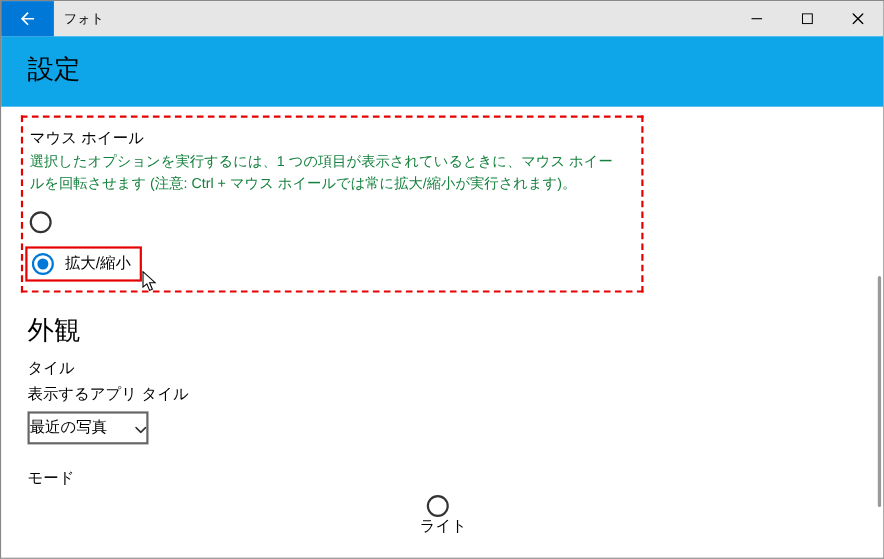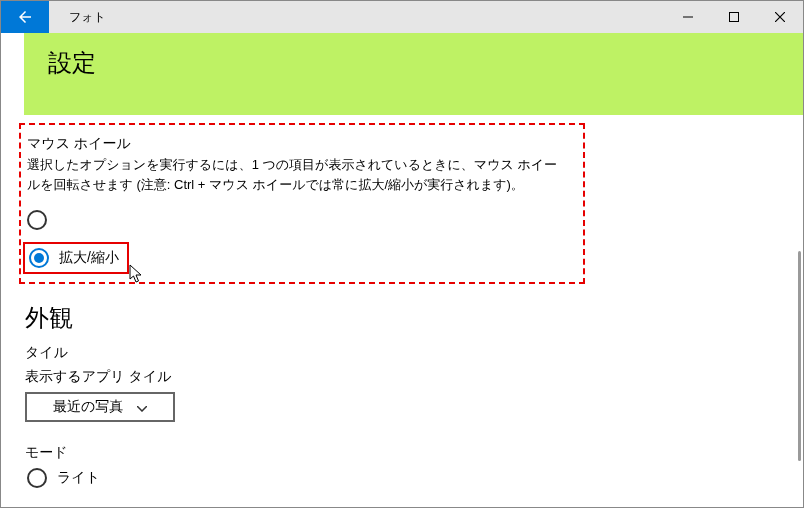--- a/index.html
+++ b/index.html
@@ -29,44 +29,43 @@
     background: #0078d7;
     color: #fff;
     display: flex;
     align-items: center;
     justify-content: center;
     cursor: pointer;
   }
   .back-btn svg { width: 18px; height: 18px; }
   .app-title {
     flex: 0 0 auto;
-    padding-left: 20px;
+    padding-left: 9px;
     display: flex;
     align-items: center;
     font-size: 12px;
     color: #000;
   }
   .title-spacer { flex: 1; }
   .win-controls {
     display: flex;
   }
   .win-btn {
     width: 46px;
     display: flex;
     align-items: center;
     justify-content: center;
     cursor: pointer;
   }
   .win-btn svg { width: 10px; height: 10px; }
 
   
   .header-band {
-    background: #bef264;
-    padding: 14px 24px 36px 24px;
-    margin-left: 23px;
+    background: #0ea5e9;
+    padding: 14px 24px 18px 24px;
   }
   .header-band h1 {
     margin: 0;
     font-size: 24px;
     font-weight: 400;
   }
 
   
   .content {
     padding: 14px 24px 0 24px;
@@ -81,21 +80,21 @@
     margin-bottom: 18px;
     width: 566px;
   }
 
   .option-title {
     font-size: 14px;
     margin: 0 0 2px 2px;
   }
   .option-desc {
     font-size: 13px;
-    color: #000000;
+    color: #15803d;
     margin: 0 12px 16px 2px;
     line-height: 1.5;
   }
 
   .radio-row {
     display: flex;
     align-items: center;
     margin: 8px 0 12px 2px;
     cursor: pointer;
   }
@@ -150,21 +149,21 @@
   }
   .sub-label2 {
     font-size: 14px;
     margin: 0 0 6px 0;
   }
 
   .dropdown {
     display: inline-flex;
     align-items: center;
     border: 2px solid #666;
-    padding: 4px 26px;
+    padding: 4px 0;
     min-width: 110px;
     justify-content: space-between;
     cursor: pointer;
     font-size: 14px;
   }
   .dropdown .chev {
     margin-left: 14px;
   }
 
   .scrollbar {
@@ -241,20 +240,20 @@
     <span>最近の写真</span>
     <span class="chev">
       <svg width="10" height="6" viewBox="0 0 10 6">
           <path d="M0 0 L5 5 L10 0" fill="none" stroke="#333" stroke-width="1.5"></path>
         </svg>
     </span>
   </div>
 
   <div class="sub-label" style="margin-top:22px;">モード</div>
 
-  <div class="radio-row" style="margin-top:6px; margin-bottom:0;">
+  <div class="radio-row" style="margin-top:6px; margin-bottom:0;flex-direction:column;">
     <span class="radio-circle"></span>
     <span class="radio-label">ライト</span>
   </div>
 
 </div>
 
 <div class="scrollbar"></div>
 
 </body></html>

